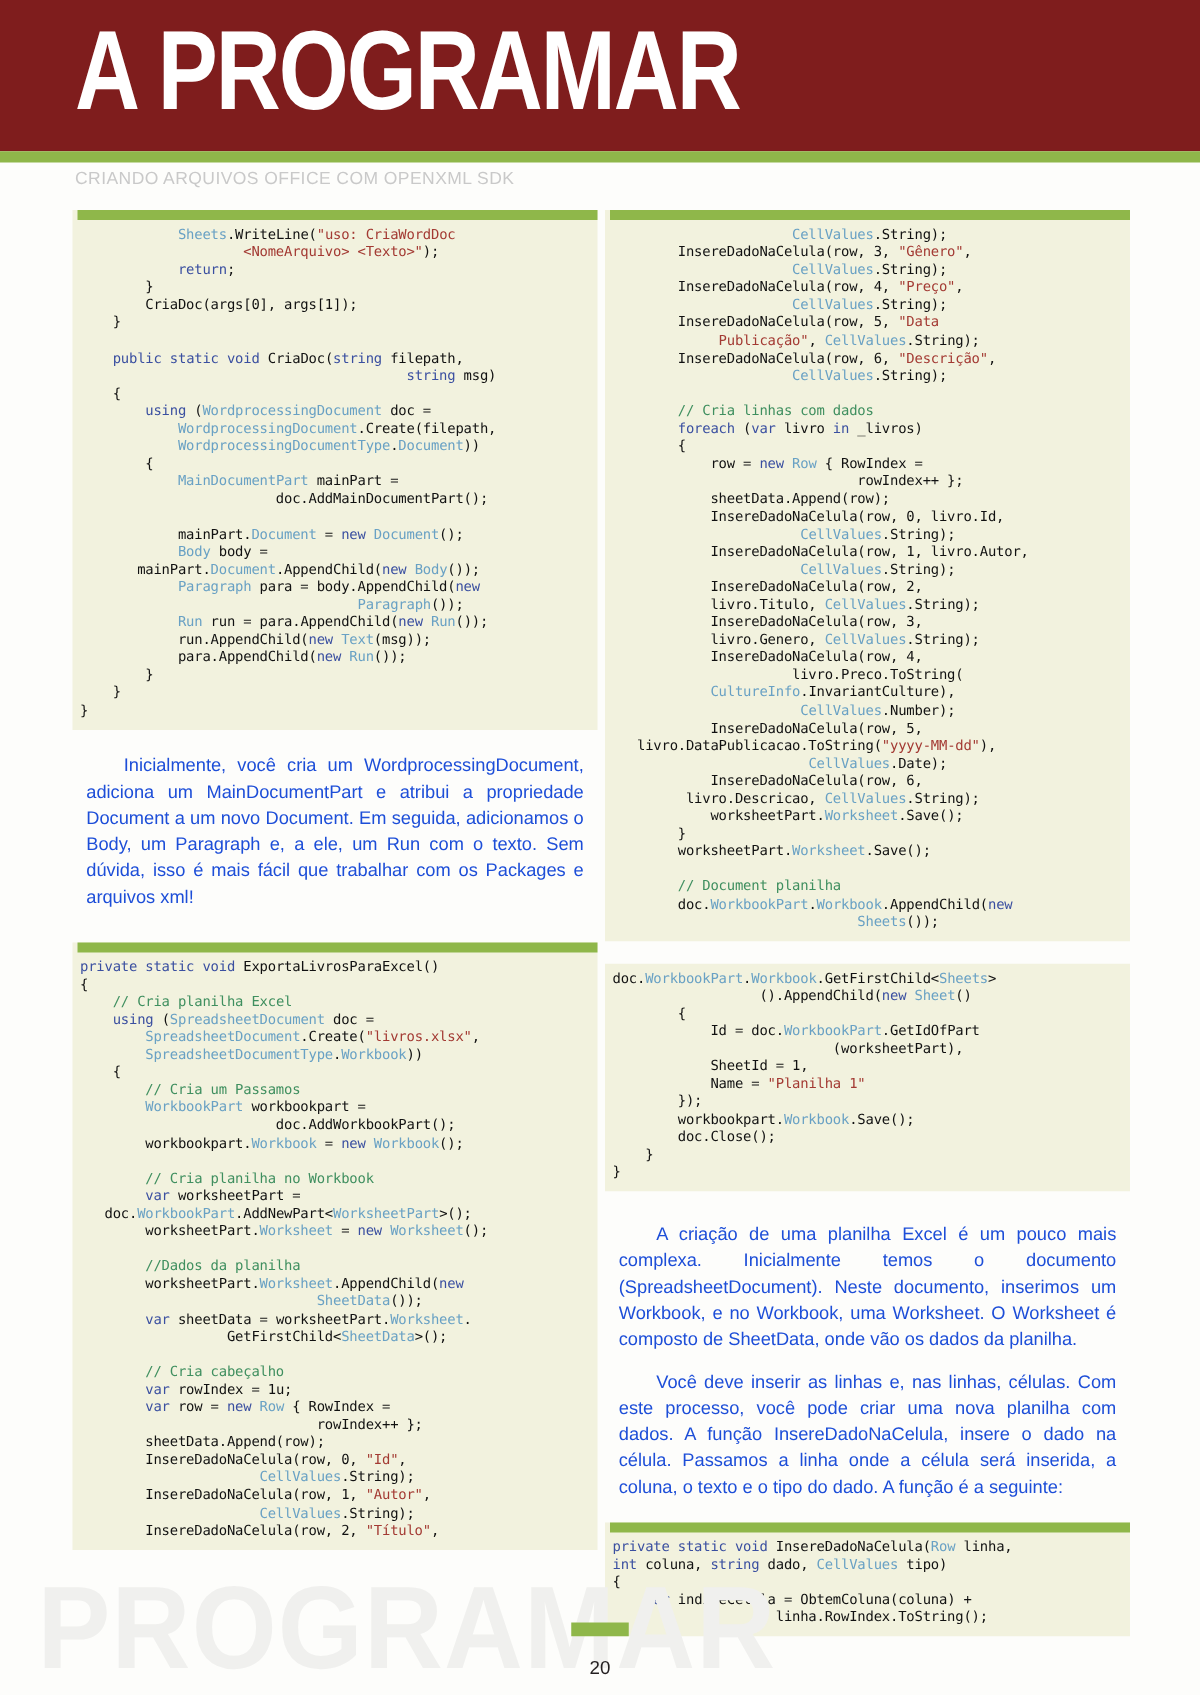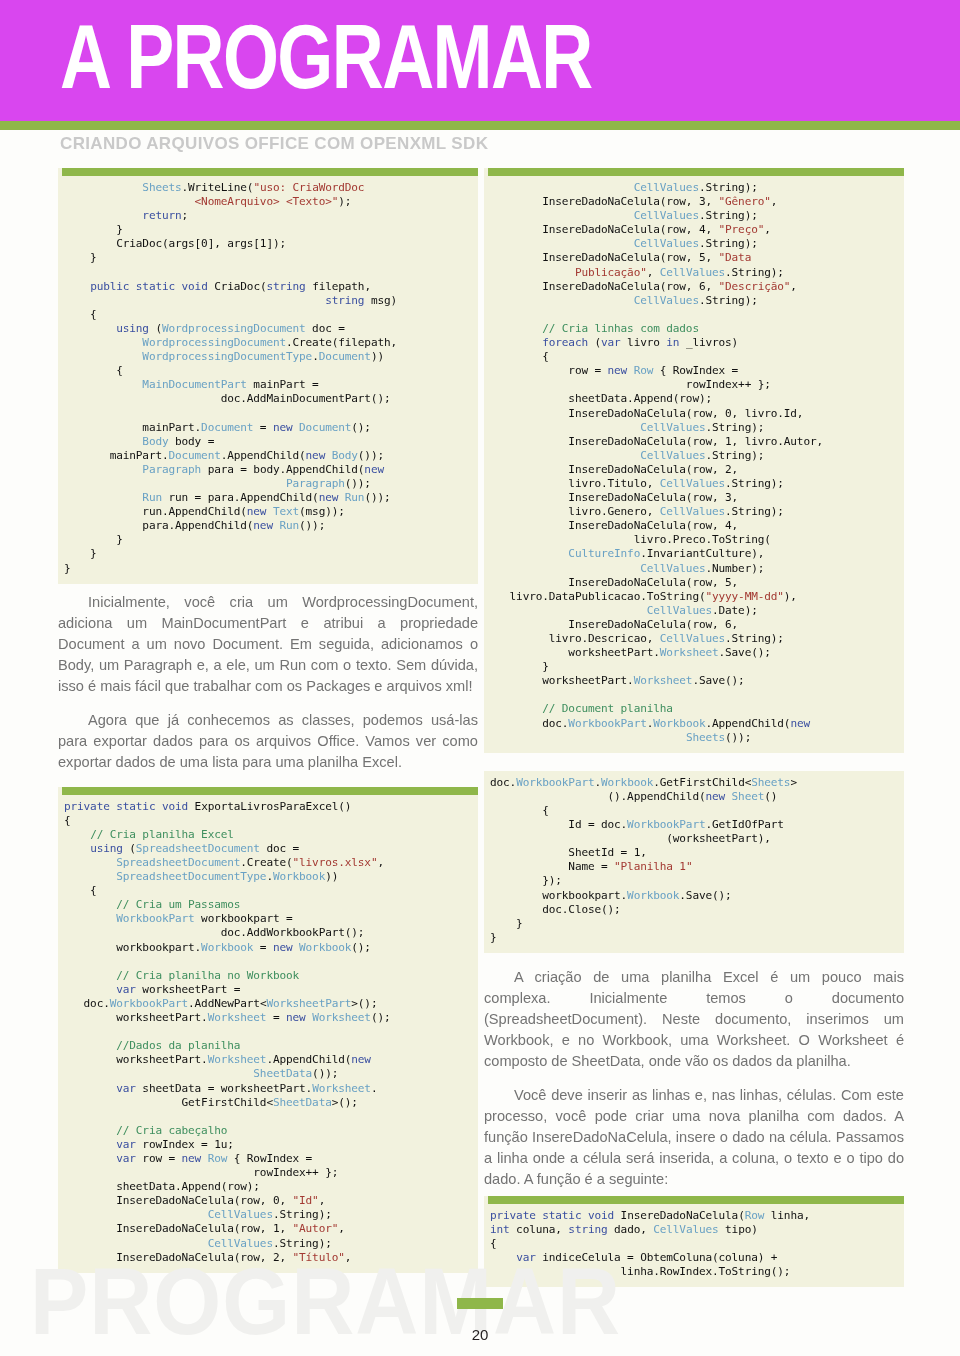--- a/index.html
+++ b/index.html
@@ -15,21 +15,21 @@
     font-family: "Liberation Sans", sans-serif;
     background: #fdfdfb;
   }
 
   
   .masthead {
     position: absolute;
     left: 0; top: 0;
     width: 960px;
     height: 121px;
-    background: #d946ef;
+    background: #7f1d1d;
     overflow: hidden;
   }
   .masthead-title {
     position: absolute;
     left: 60px;
     top: -2px;
     font-family: "Liberation Sans", sans-serif;
     font-weight: bold;
     font-size: 90px;
     line-height: 118px;
@@ -46,24 +46,24 @@
     width: 960px;
     height: 9px;
     background: #8fb74a;
   }
 
   
   .section-label {
     position: absolute;
     left: 60px;
     top: 134px;
-    font-size: 17px;
+    font-size: 14px;
     letter-spacing: 0.35px;
     color: #c9c9c9;
-    font-weight: bold;
+    font-weight: normal;
     white-space: nowrap;
   }
 
   
   .col {
     position: absolute;
     top: 168px;
     width: 420px;
   }
   .col-left  { left: 58px; }
@@ -99,24 +99,24 @@
   .kw  { color: #3a4fa0; }          
   .typ { color: #69a1c4; }          
   .str { color: #a33a33; }          
   .cmt { color: #3f8f5f; }          
 
   
   .body-text {
     font-family: "Liberation Sans", sans-serif;
     font-size: 14.6px;
     line-height: 21px;
-    color: #737373;
+    color: #1d4ed8;
     text-align: justify;
     text-indent: 30px;
-    margin: 0;
+    margin: 11px;
   }
   .body-text + .body-text { margin-top: 13px; }
   .spacer-14 { height: 14px; }
   .spacer-8  { height: 8px; }
   .spacer-6  { height: 6px; }
   .spacer-18 { height: 18px; }
 
   
   .footer-watermark {
     position: absolute;
@@ -193,21 +193,20 @@
             run.AppendChild(<span class="kw">new</span> <span class="typ">Text</span>(msg));
             para.AppendChild(<span class="kw">new</span> <span class="typ">Run</span>());
         }
     }
 }</pre>
   </div>
 
   <div class="spacer-8"></div>
 
   <p class="body-text">Inicialmente, você cria um WordprocessingDocument, adiciona um MainDocumentPart e atribui a propriedade Document a um novo Document. Em seguida, adicionamos o Body, um Paragraph e, a ele, um Run com o texto. Sem dúvida, isso é mais fácil que trabalhar com os Packages e arquivos xml!</p>
-  <p class="body-text">Agora que já conhecemos as classes, podemos usá-las para exportar dados para os arquivos Office. Vamos ver como exportar dados de uma lista para uma planilha Excel.</p>
 
   <div class="spacer-14"></div>
 
   <div class="code-block">
     <pre><span class="kw">private</span> <span class="kw">static</span> <span class="kw">void</span> ExportaLivrosParaExcel()
 {
     <span class="cmt">// Cria planilha Excel</span>
     <span class="kw">using</span> (<span class="typ">SpreadsheetDocument</span> doc =
         <span class="typ">SpreadsheetDocument</span>.Create(<span class="str">"livros.xlsx"</span>,
         <span class="typ">SpreadsheetDocumentType</span>.<span class="typ">Workbook</span>))

